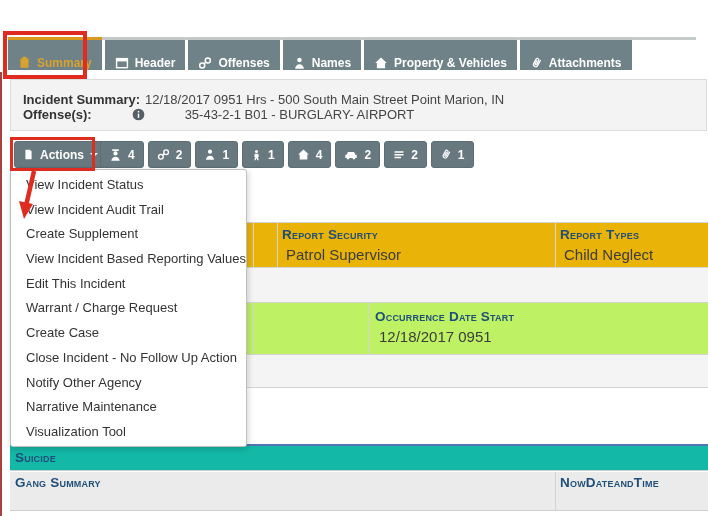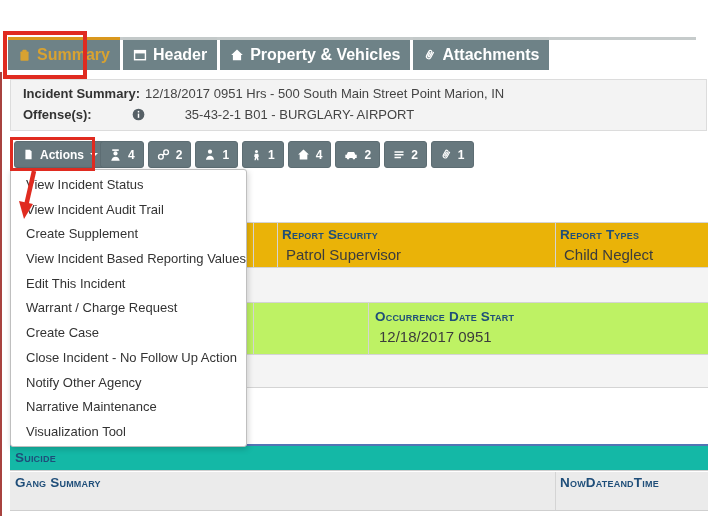--- a/index.html
+++ b/index.html
@@ -8,22 +8,22 @@
     background:#fff;font-family:"Liberation Sans",sans-serif;
     -webkit-font-smoothing:antialiased;
   }
   .abs{position:absolute;}
   svg{display:block;}
 
   
   #tabstrip-bg{left:8px;top:37px;width:688px;height:3px;background:#c6cbcb;}
   #tabs{left:8px;top:37px;display:flex;gap:3px;}
   .tab{
-    background:#6e8287;color:#fff;font-weight:bold;font-size:16px;
-    height:30px;padding:0 10px;display:flex;align-items:center;gap:6px;
+    background:#6e8287;color:#fff;font-weight:bold;font-size:12px;
+    height:30px;padding:0 10px;display:flex;align-items:flex-end;gap:6px;
     border-top:3px solid #c3c9c9;white-space:nowrap;cursor:pointer;
   }
   .tab.active{border-top-color:#d9981e;color:#d8a231;}
 
   
   #summary-panel{
     left:10px;top:79px;width:697px;height:52px;box-sizing:border-box;
     background:#f3f3f3;border:1px solid #dcdcdc;
   }
   .sum-line{position:absolute;left:12px;font-size:13px;color:#444;
@@ -93,39 +93,58 @@
     <span>
       <svg width="14" height="14" viewBox="0 0 16 16">
           <rect x="1.8" y="3" width="12.4" height="10.4" fill="none" stroke="currentColor" stroke-width="1.6"></rect>
           <rect x="1.8" y="3" width="12.4" height="3.2" fill="currentColor"></rect>
         </svg>
     </span>
     <span>Header</span>
   </div>
   <div class="tab">
     <span>
+      <svg width="14" height="14" viewBox="0 0 16 16" fill="none" stroke="currentColor" stroke-width="1.7">
+          <circle cx="4.8" cy="10.8" r="2.9"></circle>
+          <circle cx="11.2" cy="5.2" r="2.9"></circle>
+          <path d="M6.9 8.9l2.2-1.8"></path>
+        </svg>
+    </span>
+    <span>Offenses</span>
+  </div>
+  <div class="tab">
+    <span>
+      <svg width="13" height="14" viewBox="0 0 16 16" fill="currentColor">
+          <circle cx="8" cy="4.2" r="2.8"></circle>
+          <path d="M2.6 15c.4-3.3 2.7-5.4 5.4-5.4s5 2.1 5.4 5.4z"></path>
+        </svg>
+    </span>
+    <span>Names</span>
+  </div>
+  <div class="tab">
+    <span>
       <svg width="14" height="14" viewBox="0 0 16 16" fill="currentColor">
           <path d="M8 1.8L14.6 8h-1.9v6H3.3V8H1.4z"></path>
         </svg>
     </span>
     <span>Property &amp; Vehicles</span>
   </div>
   <div class="tab">
     <span>
       <svg width="13" height="14" viewBox="0 0 16 16">
           <path d="M10.8 3v7a2.8 2.8 0 0 1-5.6 0V4.2a1.9 1.9 0 0 1 3.8 0v5.2a1 1 0 0 1-2 0V5" fill="none" stroke="currentColor" stroke-width="1.5" stroke-linecap="round" transform="rotate(28 8 8)"></path>
         </svg>
     </span>
     <span>Attachments</span>
   </div>
 
 </div>
 
 <div id="summary-panel" class="abs">
-  <div class="sum-line" style="top:6px;">
+  <div class="sum-line" style="top:12px;">
     <b>Incident Summary:</b>
     <span>12/18/2017 0951 Hrs - 500 South Main Street Point Marion, IN</span>
   </div>
   <div class="sum-line" style="top:27px;gap:40px;">
     <b>Offense(s):</b>
     <span>
       <svg width="13" height="13" viewBox="0 0 16 16">
           <circle cx="8" cy="8" r="7.2" fill="#566066"></circle>
           <rect x="7.1" y="3.6" width="1.8" height="1.9" fill="#fff"></rect>
           <rect x="7.1" y="6.9" width="1.8" height="5.2" fill="#fff"></rect>

